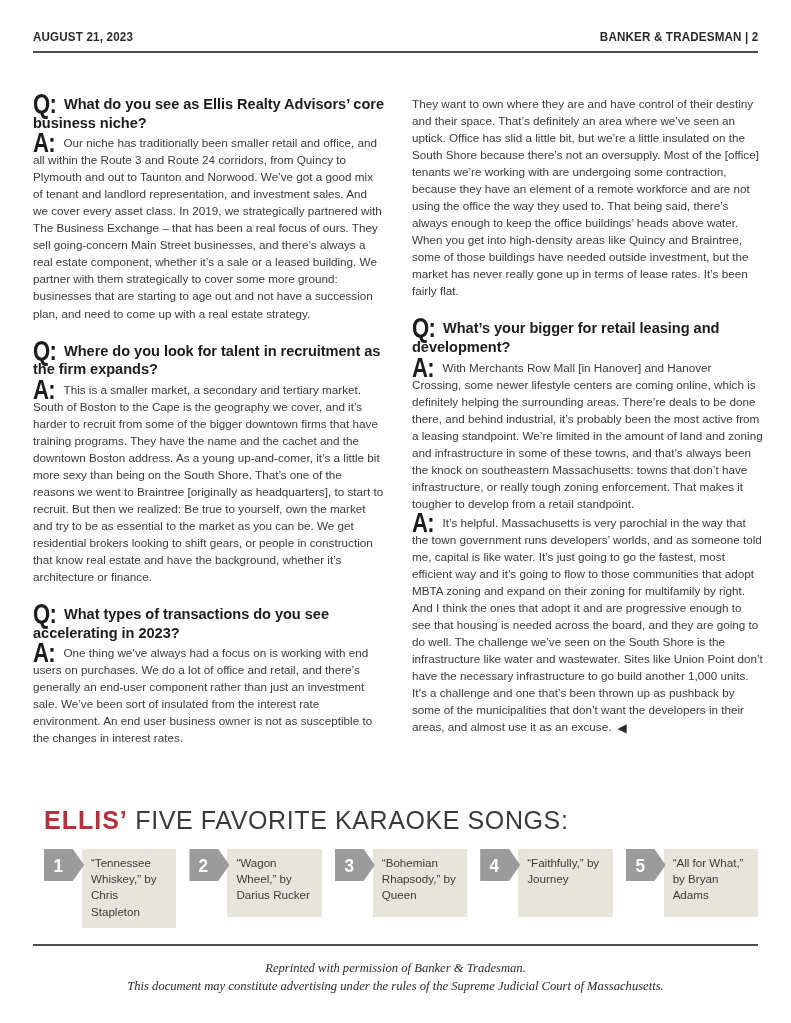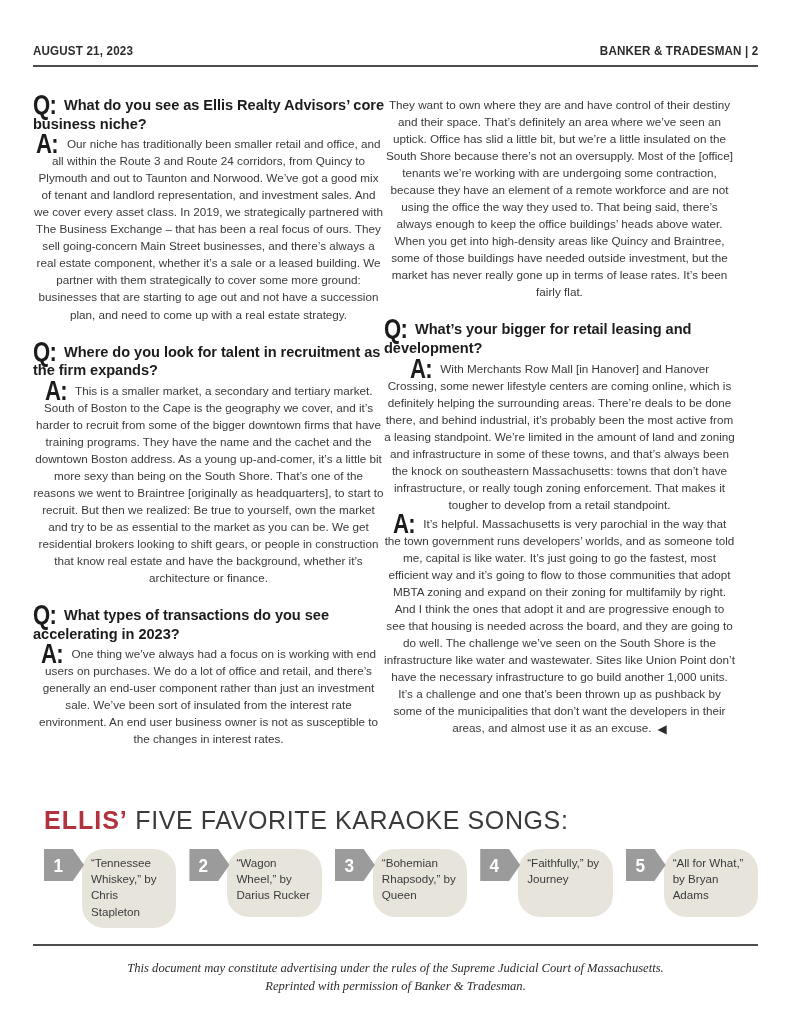--- a/index.html
+++ b/index.html
@@ -21,21 +21,21 @@
     height: 1023px;
     box-sizing: border-box;
     padding: 0 33px;
   }
 
   
   .masthead {
     display: flex;
     justify-content: space-between;
     align-items: flex-end;
-    padding-top: 43px;
+    padding-top: 29px;
     padding-bottom: 4px;
   }
   .masthead-date,
   .masthead-pub {
     font-family: "Liberation Sans Narrow", "Liberation Sans", sans-serif;
     font-weight: bold;
     font-size: 13.5px;
     letter-spacing: 0.2px;
     color: #2b2b2b;
     transform: scaleX(0.86);
@@ -47,21 +47,22 @@
   }
   .masthead-rule {
     height: 2px;
     background: #4d4d4d;
     margin-top: 3px;
   }
 
   
   .columns {
     display: flex;
-    margin-top: 29px;
+    gap: 28px;
+    margin-top: 42px;
   }
   .col {
     width: 351px;
     flex: 0 0 351px;
   }
 
   .qa-question {
     font-family: "Liberation Sans Narrow", "Liberation Sans", sans-serif;
     font-weight: bold;
     font-size: 14.6px;
@@ -85,21 +86,21 @@
     display: inline-block;
     transform: scaleX(0.82);
     transform-origin: left bottom;
   }
 
   .qa-answer {
     font-size: 11.7px;
     line-height: 1.455;
     color: #3a3a3a;
     margin: 2px 0 0 0;
-    text-align: center;
+    text-align: left;
   }
   .qa-answer .marker {
     top: 5px;
     padding-right: 4px;
   }
   .answer-text { }
 
   .end-mark {
     display: inline-block;
     margin-left: 6px;
@@ -169,21 +170,20 @@
   .song-box {
     flex: 1 1 auto;
     background: #e7e5db;
     min-height: 68px;
     box-sizing: border-box;
     padding: 6px 8px 8px 9px;
     margin-left: -2px;
     font-size: 11.6px;
     line-height: 1.4;
     color: #3a3a3a;
-    border-radius: 22px;
   }
 
   
   .footer {
     position: absolute;
     left: 33px;
     right: 33px;
     bottom: 28px;
   }
   .footer-rule {
@@ -297,17 +297,17 @@
           <span class="song-num">5</span>
         </div>
         <div class="song-box">“All for What,” by Bryan Adams</div>
       </div>
 
     </div>
   </div>
 
   <div class="footer">
     <div class="footer-rule"></div>
+    <div class="footer-line">Reprinted with permission of Banker &amp; Tradesman.</div>
     <div class="footer-line">This document may constitute advertising under the rules of the Supreme Judicial Court of Massachusetts.</div>
-    <div class="footer-line">Reprinted with permission of Banker &amp; Tradesman.</div>
   </div>
 
 </div>
 
 </body></html>

